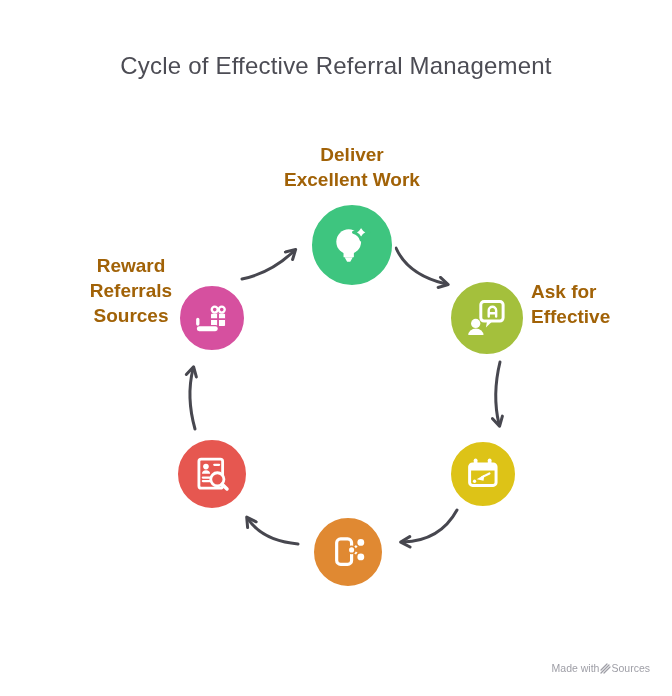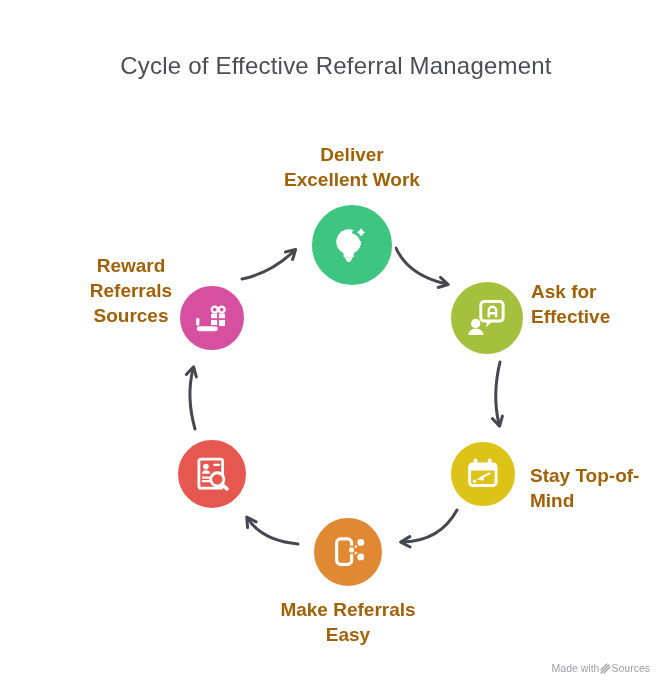--- a/index.html
+++ b/index.html
@@ -78,40 +78,32 @@
   <div class="node" id="n-ask" style="background: rgb(164, 192, 60); --c: #a4c03c;">
     <svg viewBox="0 0 48 48">
       <rect x="17" y="6" width="24" height="21" rx="3.5" fill="none" stroke="#fff" stroke-width="3.2"></rect>
       <path d="M24 26 l-1.5 8 l8 -8 z" fill="#fff"></path>
       <path d="M25.5 22 v-6.5 a4 4 0 0 1 8 0 V22 M25.5 18.5 h8" fill="none" stroke="#fff" stroke-width="2.6" stroke-linecap="round"></path>
       <circle cx="11.5" cy="29.5" r="5" fill="#fff"></circle>
       <path d="M3.5 42 a8.2 7 0 0 1 16.4 0 z" fill="#fff"></path>
     </svg>
   </div>
 
-  <div class="lbl" id="l-stay">
-    <div>Stay Top-of-</div>
-    <div>Mind</div>
-  </div>
   <div class="node" id="n-stay" style="background: rgb(221, 195, 23); --c: #ddc317;">
     <svg viewBox="0 0 48 48">
       <rect x="13" y="5.5" width="4.5" height="10" rx="2.2" fill="#fff"></rect>
       <rect x="30" y="5.5" width="4.5" height="10" rx="2.2" fill="#fff"></rect>
       <rect x="8" y="12" width="32" height="26" rx="3.5" fill="none" stroke="#fff" stroke-width="3.6"></rect>
       <rect x="8" y="12" width="32" height="8" fill="#fff"></rect>
       <path d="M32 23.5 L23 28" fill="none" stroke="#fff" stroke-width="2.6" stroke-linecap="round"></path>
       <path d="M16.5 30.5 L26 25 L24.8 32.5 Z" fill="#fff"></path>
       <circle cx="14" cy="33" r="2" fill="#fff"></circle>
     </svg>
   </div>
 
-  <div class="lbl" id="l-make">
-    <div>Make Referrals</div>
-    <div>Easy</div>
-  </div>
   <div class="node" id="n-make" style="background: rgb(224, 137, 50); --c: #e08932;">
     <svg viewBox="0 0 48 48">
       <rect x="11" y="9" width="17" height="29" rx="4.5" fill="none" stroke="#fff" stroke-width="3.6"></rect>
       <path d="M28 21.5 L38.5 13.5 M28 21.5 L38.5 29" fill="none" stroke="#fff" stroke-width="2.8"></path>
       <circle cx="28" cy="21.5" r="4" fill="#fff" stroke="var(--c)" stroke-width="2.2"></circle>
       <circle cx="38.5" cy="13" r="5" fill="#fff" stroke="var(--c)" stroke-width="2.2"></circle>
       <circle cx="38.5" cy="29.5" r="5" fill="#fff" stroke="var(--c)" stroke-width="2.2"></circle>
     </svg>
   </div>
 

